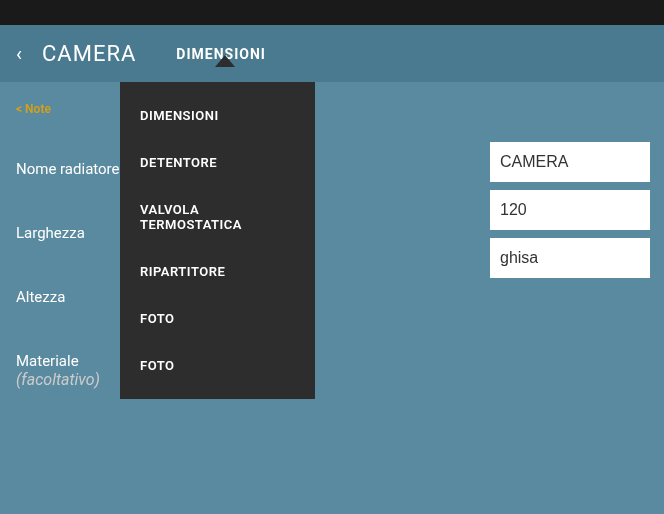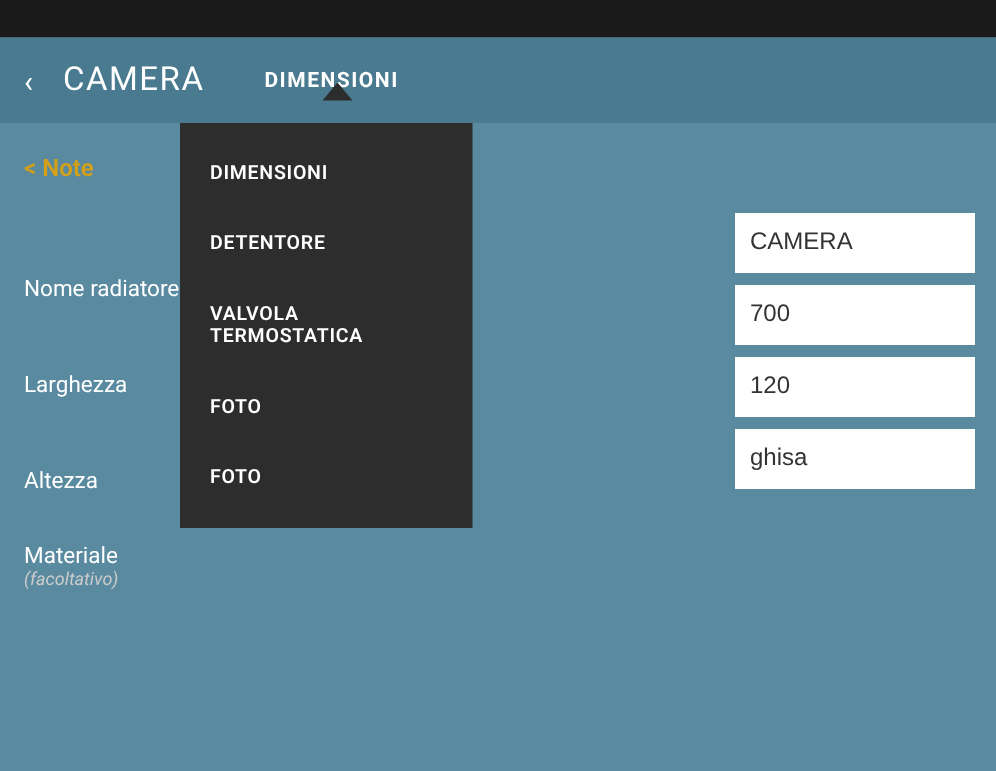--- a/index.html
+++ b/index.html
@@ -77,44 +77,44 @@
 
     
     .left-panel {
       width: 490px;
       padding: 20px 16px;
       position: relative;
     }
 
     .note-label {
       color: #d4a017;
-      font-size: 16px;
+      font-size: 12px;
       font-weight: 600;
       margin-bottom: 40px;
       cursor: pointer;
     }
 
     .field-row {
       display: flex;
-      align-items: flex-end;
+      align-items: flex-start;
       margin-bottom: 24px;
       min-height: 40px;
     }
 
     .field-label {
       color: #ffffff;
       font-size: 15px;
       font-weight: 400;
       min-width: 140px;
       padding-top: 4px;
     }
 
     .field-label-sub {
       color: #cccccc;
-      font-size: 12px;
+      font-size: 16px;
       font-style: italic;
       display: block;
     }
 
     
     .right-panel {
       flex: 1;
       padding: 60px 0 20px 0;
       display: flex;
       flex-direction: column;
@@ -183,26 +183,26 @@
     <div class="field-row">
       <span class="field-label">
         <span>Materiale</span><br>
         <span class="field-label-sub">(facoltativo)</span>
       </span>
     </div>
   </div>
 
   <div class="right-panel">
     <input class="input-field" type="text" value="CAMERA" style="">
-    <input class="input-field" type="text" value="700" style="">
     <input class="input-field" type="text" value="120" style="">
     <input class="input-field" type="text" value="ghisa" style="">
   </div>
 
   <div class="dropdown-menu">
     <div class="dropdown-item">DIMENSIONI</div>
     <div class="dropdown-item">DETENTORE</div>
     <div class="dropdown-item">VALVOLA TERMOSTATICA</div>
+    <div class="dropdown-item">RIPARTITORE</div>
     <div class="dropdown-item">FOTO</div>
     <div class="dropdown-item">FOTO</div>
   </div>
 
 </div>
 
 </body></html>

